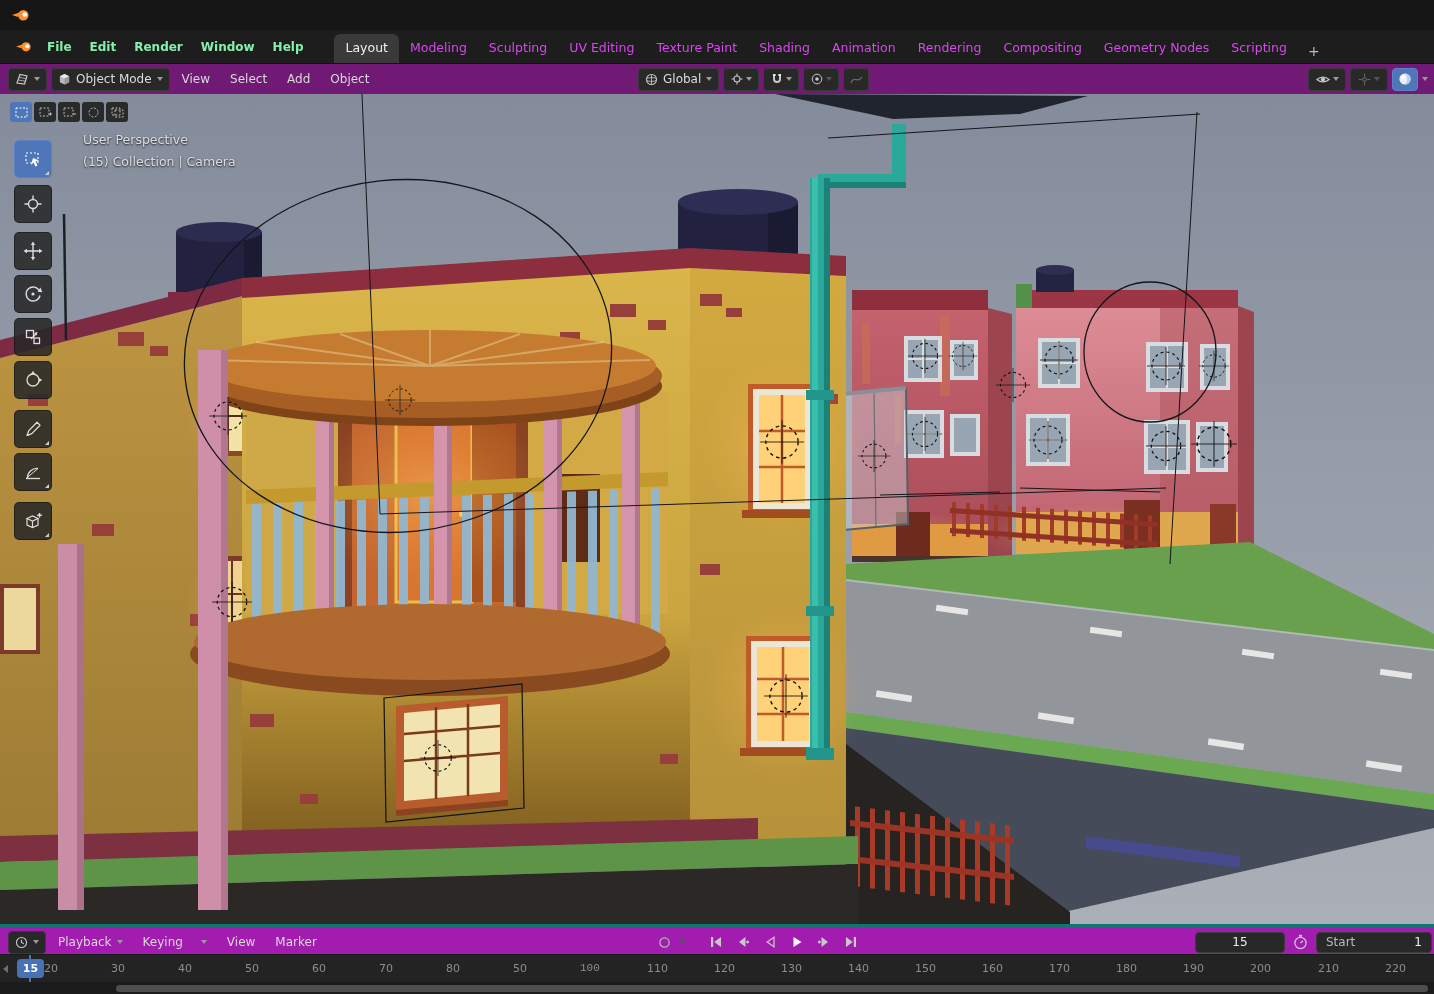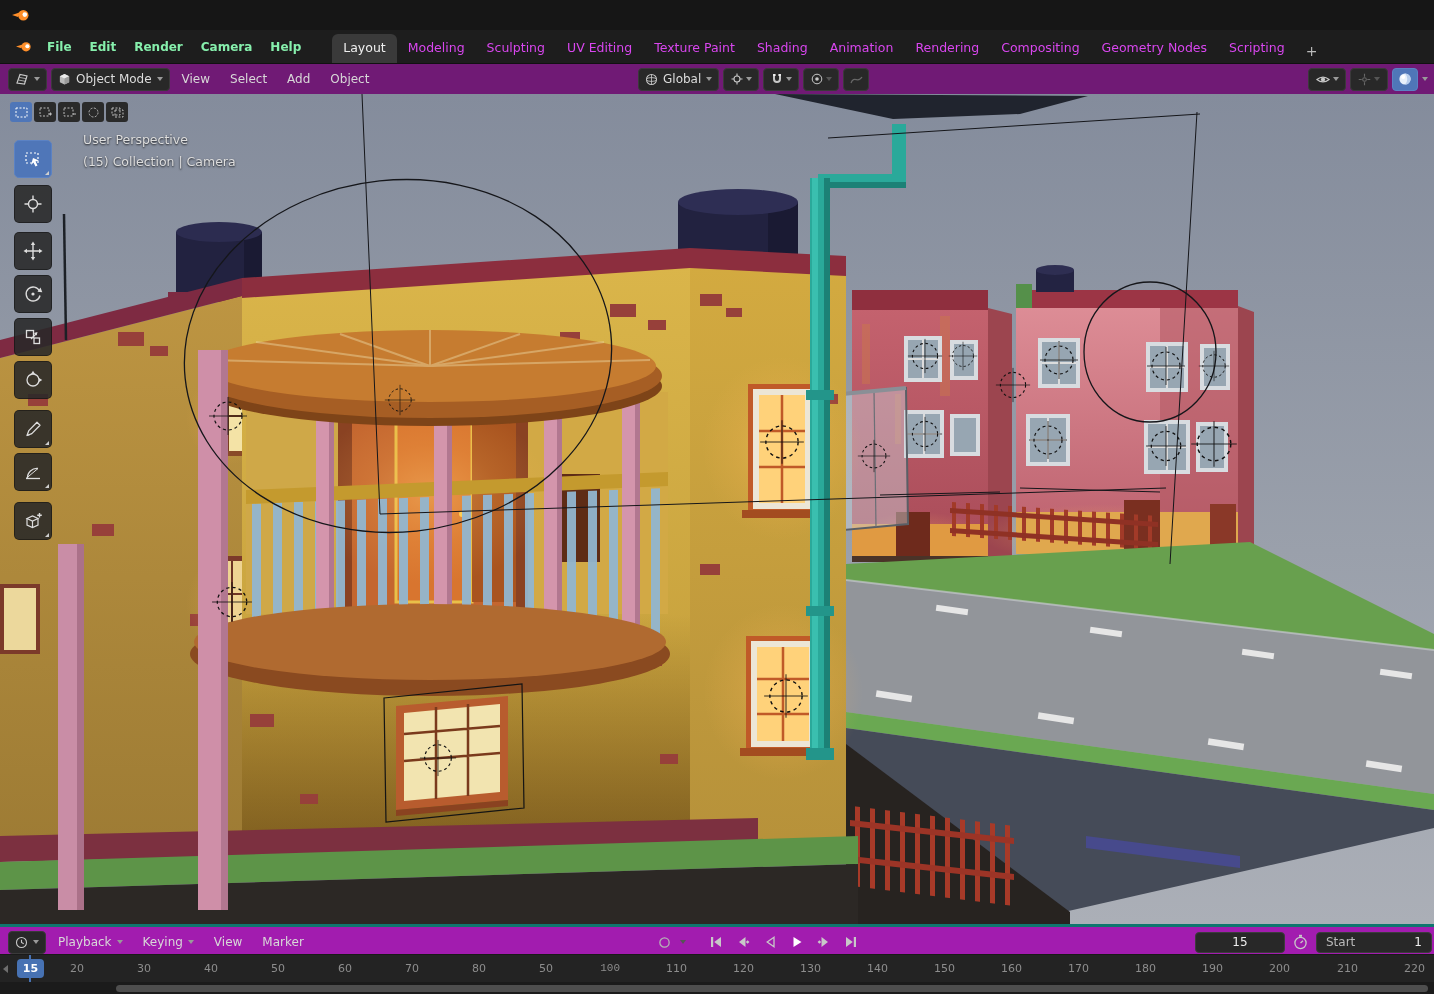--- a/index.html
+++ b/index.html
@@ -33,21 +33,21 @@
   .toolshelf{position:absolute;left:14px;top:0;width:38px;}
   .tool{position:absolute;left:0;width:38px;height:38px;background:rgba(40,40,40,.88);border:1px solid rgba(0,0,0,.35);border-radius:5px;display:flex;align-items:center;justify-content:center;box-sizing:border-box;}
   .tool.active{background:#4f76b8;border-color:#5b82c4;}
   .tool .corner{position:absolute;right:2px;bottom:2px;width:0;height:0;border-left:4px solid transparent;border-bottom:4px solid #cfcfcf;}
   
   .theader{position:absolute;left:0;top:924px;width:100%;height:30px;background:#a21caf;border-top:3px solid #0f766e;padding-left:24px;}
   .transport{display:flex;align-items:center;gap:3px;}
   .tbtn{width:24px;height:22px;display:flex;align-items:center;justify-content:center;border-radius:3px;}
   .numfield{background:#282828;border:1px solid #3c3c3c;border-radius:4px;height:21px;display:flex;align-items:center;color:#eee;font-size:12px;box-sizing:border-box;}
   .ruler{position:absolute;left:0;top:954px;width:100%;height:28px;background:#232323;border-top:1px solid #1a1a1a;}
-  .tick{position:absolute;top:7px;width:40px;text-align:right;color:#8d8d8d;font-size:11px;pointer-events:none;}
+  .tick{position:absolute;top:7px;width:40px;text-align:left;color:#8d8d8d;font-size:11px;pointer-events:none;}
   .playhead-line{position:absolute;left:29px;top:0;width:2px;height:28px;background:#4772b3;}
   .playhead-badge{position:absolute;left:17px;top:4px;width:27px;height:19px;background:#4772b3;border-radius:4px;color:#fff;font-weight:bold;font-size:11px;display:flex;align-items:center;justify-content:center;}
   .region-arrow{position:absolute;left:3px;top:10px;width:0;height:0;border-top:4px solid transparent;border-bottom:4px solid transparent;border-right:5px solid #6e6e6e;}
   .hscroll{position:absolute;left:0;top:982px;width:100%;height:12px;background:#1b1b1b;}
   .hscroll .handle{position:absolute;left:116px;top:2.5px;width:1312px;height:7px;background:#4e4e4e;border-radius:4px;}
   svg{display:block;}
 </style>
 </head>
 <body>
 
@@ -65,21 +65,21 @@
     <span class="menu-item" style="padding:2px 6px;">
       <svg width="16" height="12" viewBox="0 0 18 13">
         <path d="M0,6 L7.4,3.6 L6,8 Z" fill="#ff8f2a"></path>
           <circle cx="11.3" cy="6.3" r="5.2" fill="#ff8f2a"></circle>
           <circle cx="12.8" cy="5.6" r="2.3" fill="#ffffff"></circle>
       </svg>
     </span>
     <span class="menu-item">File</span>
     <span class="menu-item">Edit</span>
     <span class="menu-item">Render</span>
-    <span class="menu-item">Camera</span>
+    <span class="menu-item">Window</span>
     <span class="menu-item">Help</span>
     <div class="tabs">
       <span class="tab active">Layout</span>
       <span class="tab">Modeling</span>
       <span class="tab">Sculpting</span>
       <span class="tab">UV Editing</span>
       <span class="tab">Texture Paint</span>
       <span class="tab">Shading</span>
       <span class="tab">Animation</span>
       <span class="tab">Rendering</span>
@@ -628,21 +628,21 @@
         <svg width="13" height="13" viewBox="0 0 14 14">
           <circle cx="7" cy="7" r="5.4" fill="none" stroke="#c8c8c8" stroke-width="1.2"></circle>
           <path d="M7,4 V7 L9.4,8.4" fill="none" stroke="#c8c8c8" stroke-width="1.2"></path>
         </svg>
         <span class="chev"></span>
       </span>
       <span class="hmenu" style="display:flex;align-items:center;gap:5px;">
         <span>Playback</span>
           <span class="chev"></span>
       </span>
-      <span class="hmenu" style="display:flex;align-items:center;gap:5px;">
+      <span class="hmenu" style="display:flex;align-items:center;gap:18px;">
         <span>Keying</span>
           <span class="chev"></span>
       </span>
       <span class="hmenu">View</span>
       <span class="hmenu">Marker</span>
     </div>
 
     <div class="vh-group" style="left:652px;">
       <span class="tbtn">
         <svg width="13" height="13" viewBox="0 0 14 14">

